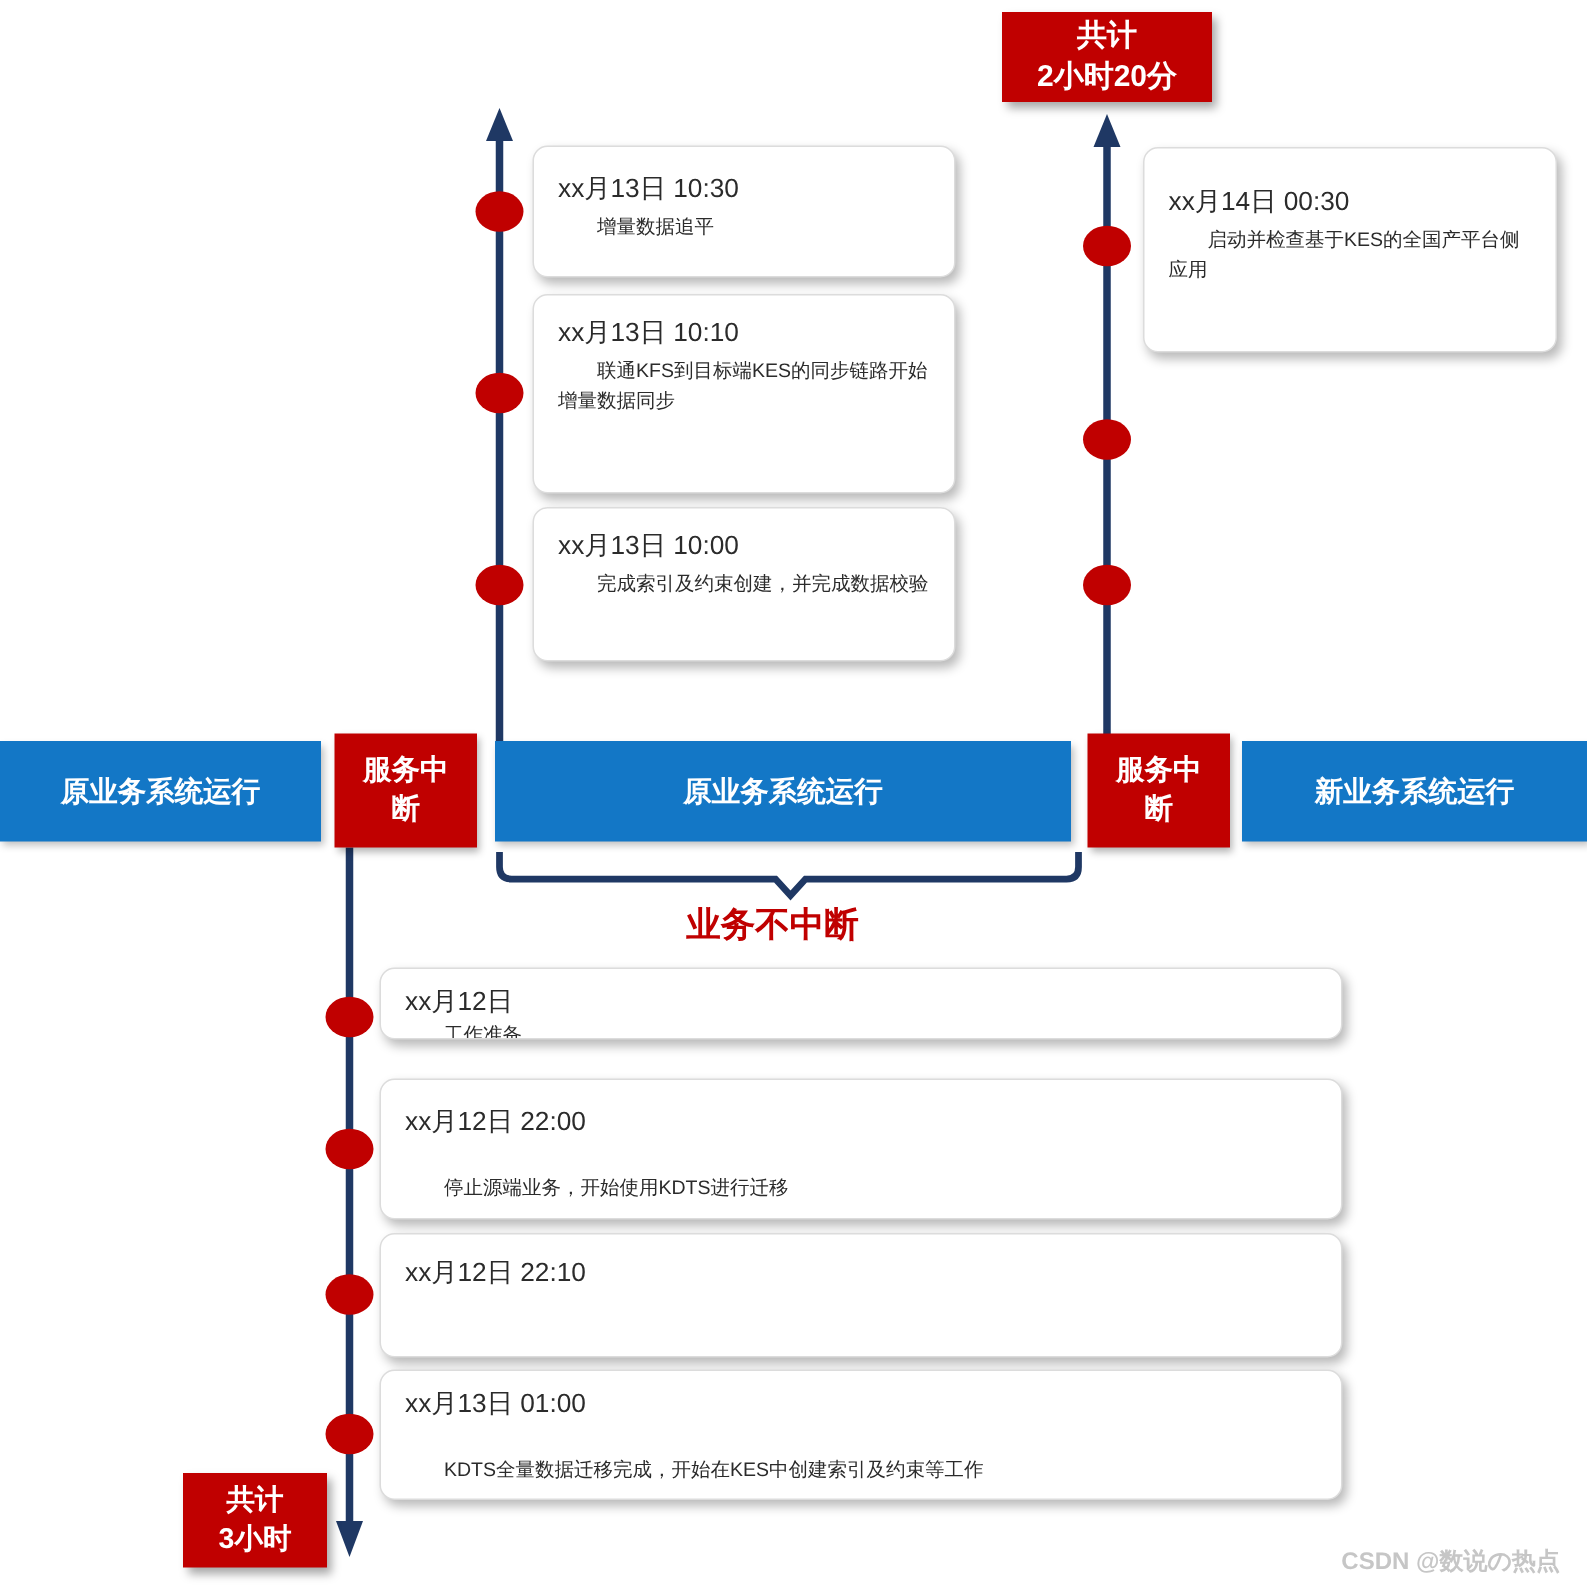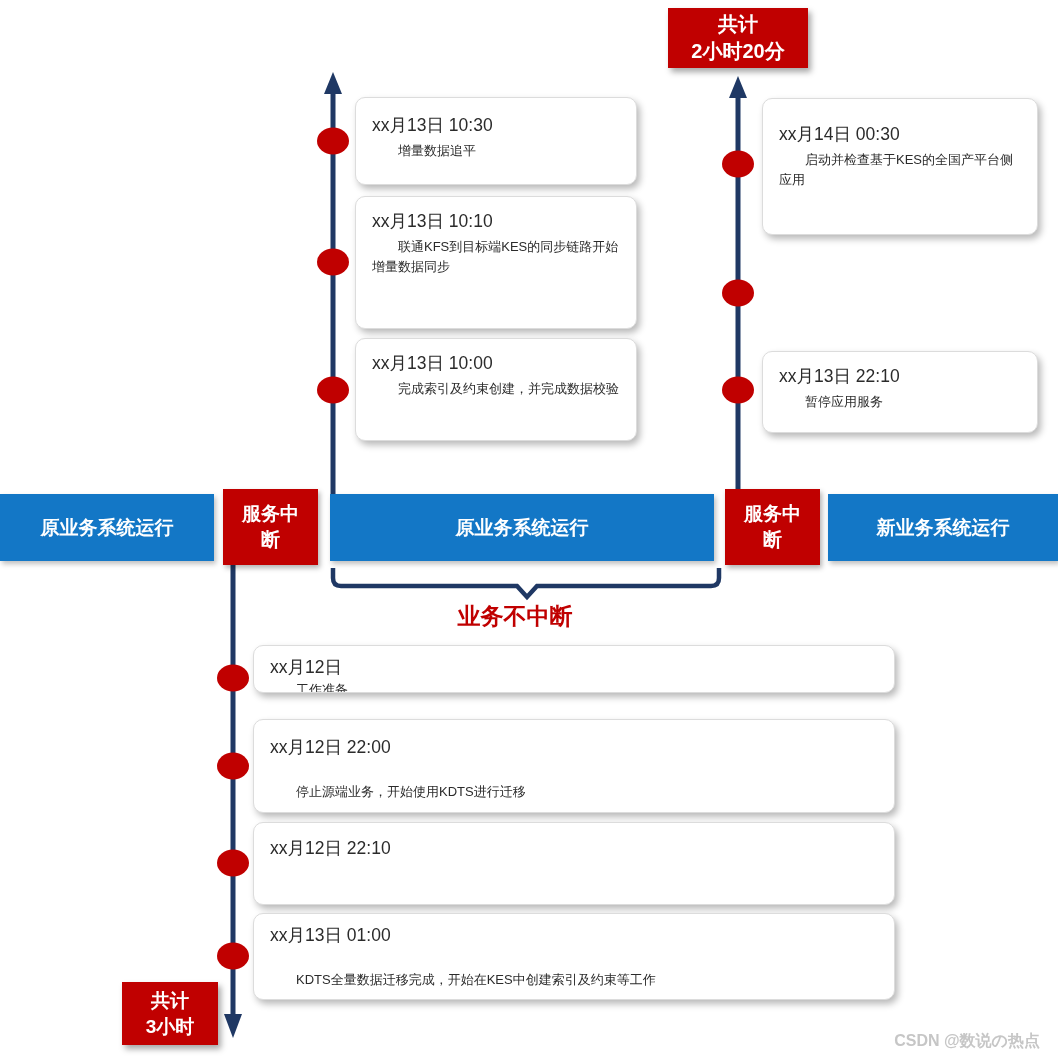--- a/index.html
+++ b/index.html
@@ -93,24 +93,20 @@
   </div>
   <div class="abs card" style="left:355px;top:338px;width:282px;height:103px;">
     <div class="date">xx月13日 10:00</div>
     <div class="desc">完成索引及约束创建，并完成数据校验</div>
   </div>
 
   <div class="abs card" style="left:762px;top:98px;width:276px;height:137px;padding-top:22px;">
     <div class="date">xx月14日 00:30</div>
     <div class="desc">启动并检查基于KES的全国产平台侧应用</div>
   </div>
-  <div class="abs card" style="left:762px;top:351px;width:276px;height:82px;">
-    <div class="date">xx月13日 22:10</div>
-    <div class="desc">暂停应用服务</div>
-  </div>
 
   <div class="abs seg-blue" style="left:0px;top:494px;width:214px;height:67px;">
     <span>原业务系统运行</span>
   </div>
   <div class="abs seg-red" style="left:223px;top:489px;width:95px;height:76px;">
     <span>服务中断</span>
   </div>
   <div class="abs seg-blue" style="left:330px;top:494px;width:384px;height:67px;">
     <span>原业务系统运行</span>
   </div>

